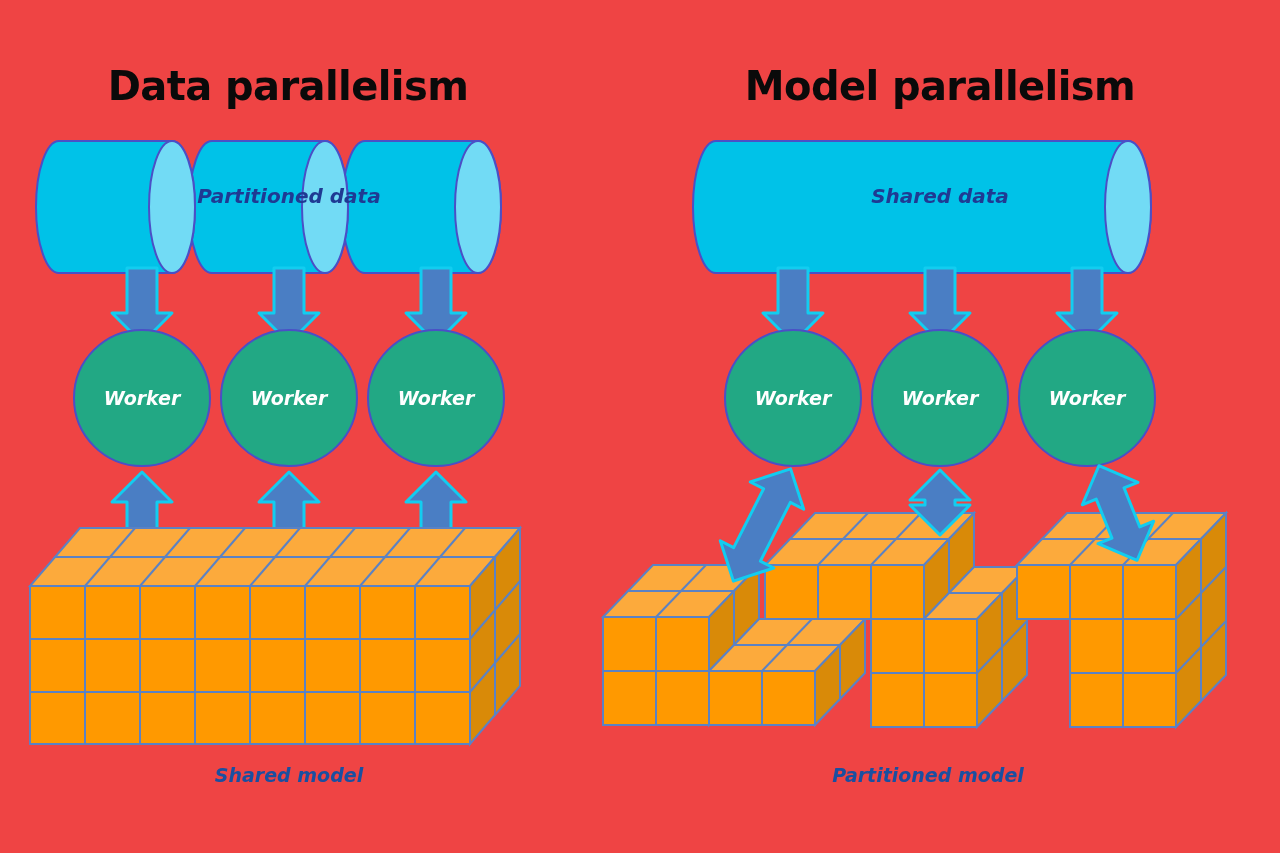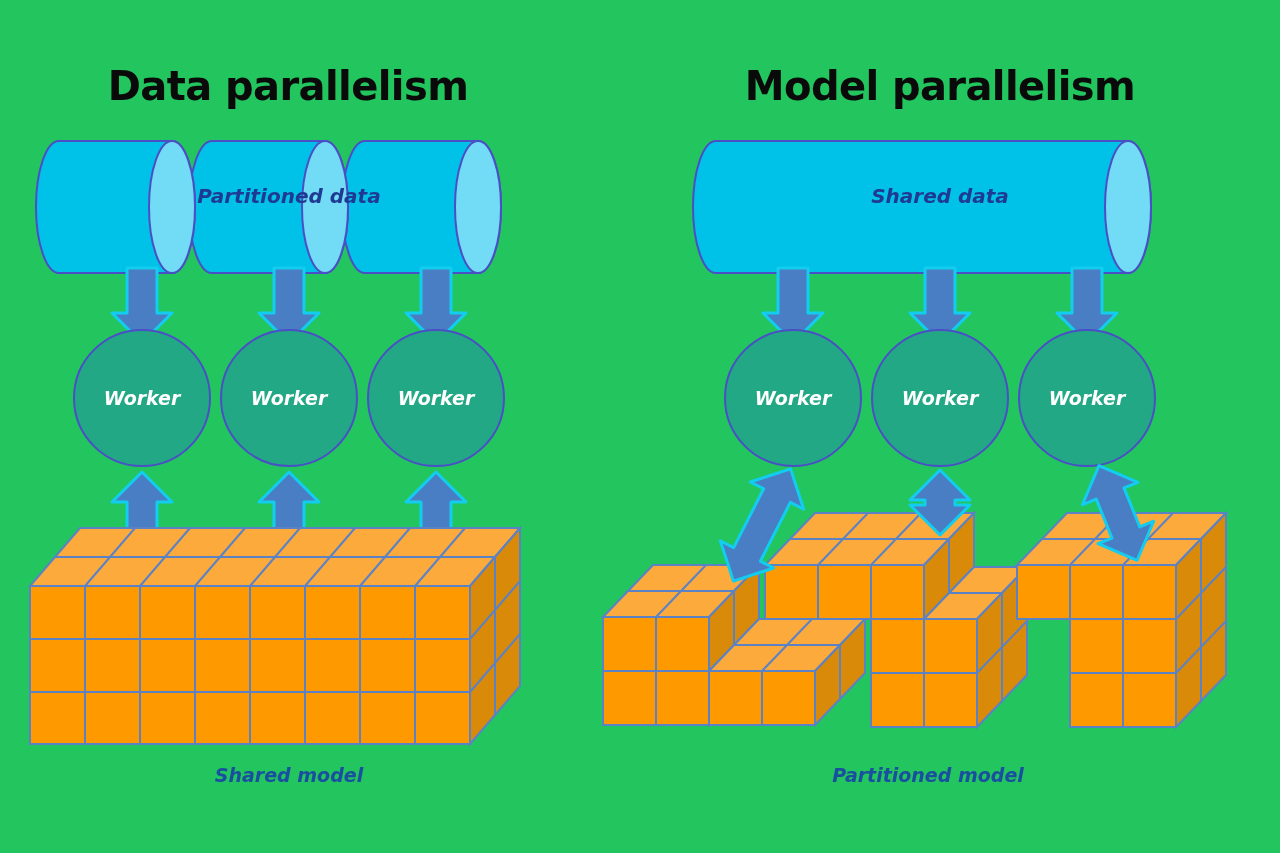--- a/index.html
+++ b/index.html
@@ -1,18 +1,18 @@
 <!DOCTYPE html>
 <html><head>
 <meta charset="utf-8">
 <style>
   html,body{margin:0;padding:0;background:#ffffff;}
   body{width:1280px;height:853px;overflow:hidden;
        font-family:"DejaVu Sans","Liberation Sans",sans-serif;}
-  #stage{position:relative;width:1280px;height:853px;background:#22c55e;}
+  #stage{position:relative;width:1280px;height:853px;background:#ef4444;}
   #stage svg{position:absolute;left:0;top:0;}
   .ttl{font-family:"DejaVu Sans","Liberation Sans",sans-serif;
        font-weight:bold;font-size:40px;fill:#0a0a0a;text-anchor:middle;
        letter-spacing:-0.6px;}
   .cylLbl{font-family:"DejaVu Sans","Liberation Sans",sans-serif;
        font-weight:bold;font-style:italic;font-size:20px;fill:#1f3a93;
        text-anchor:middle;}
   .wkLbl{font-family:"DejaVu Sans","Liberation Sans",sans-serif;
        font-weight:bold;font-style:italic;font-size:19px;fill:#ffffff;
        text-anchor:middle;}

